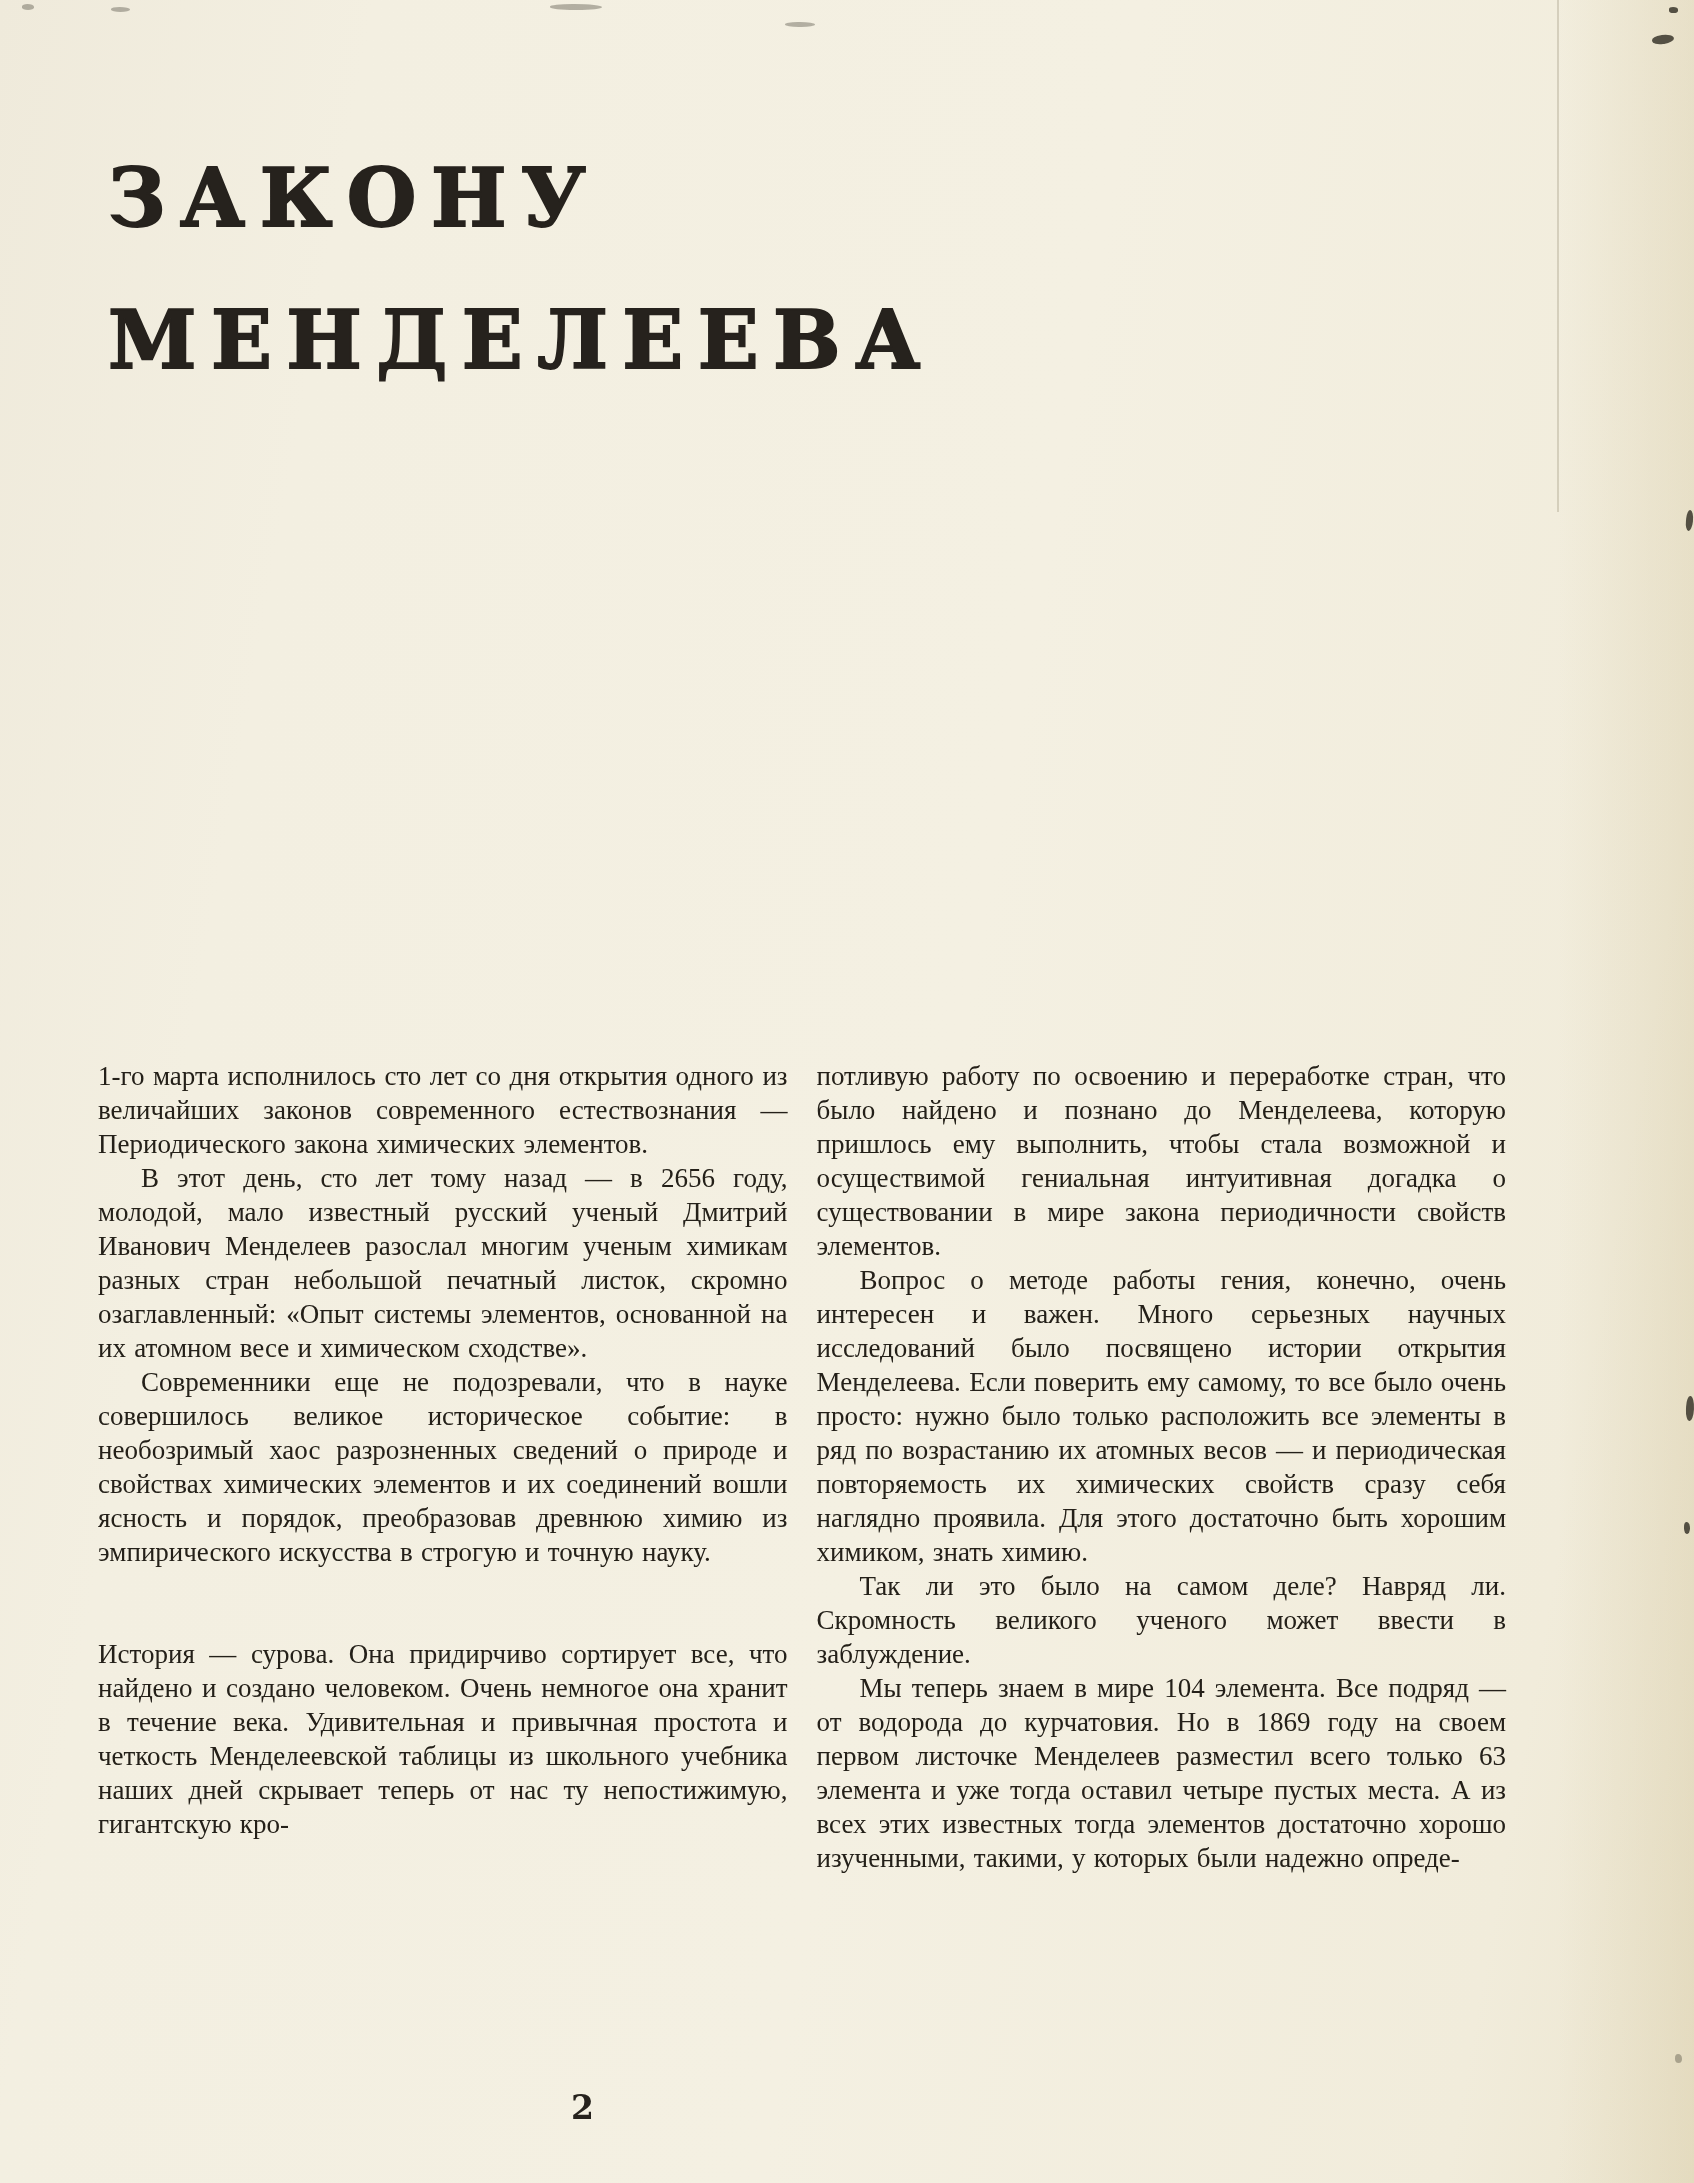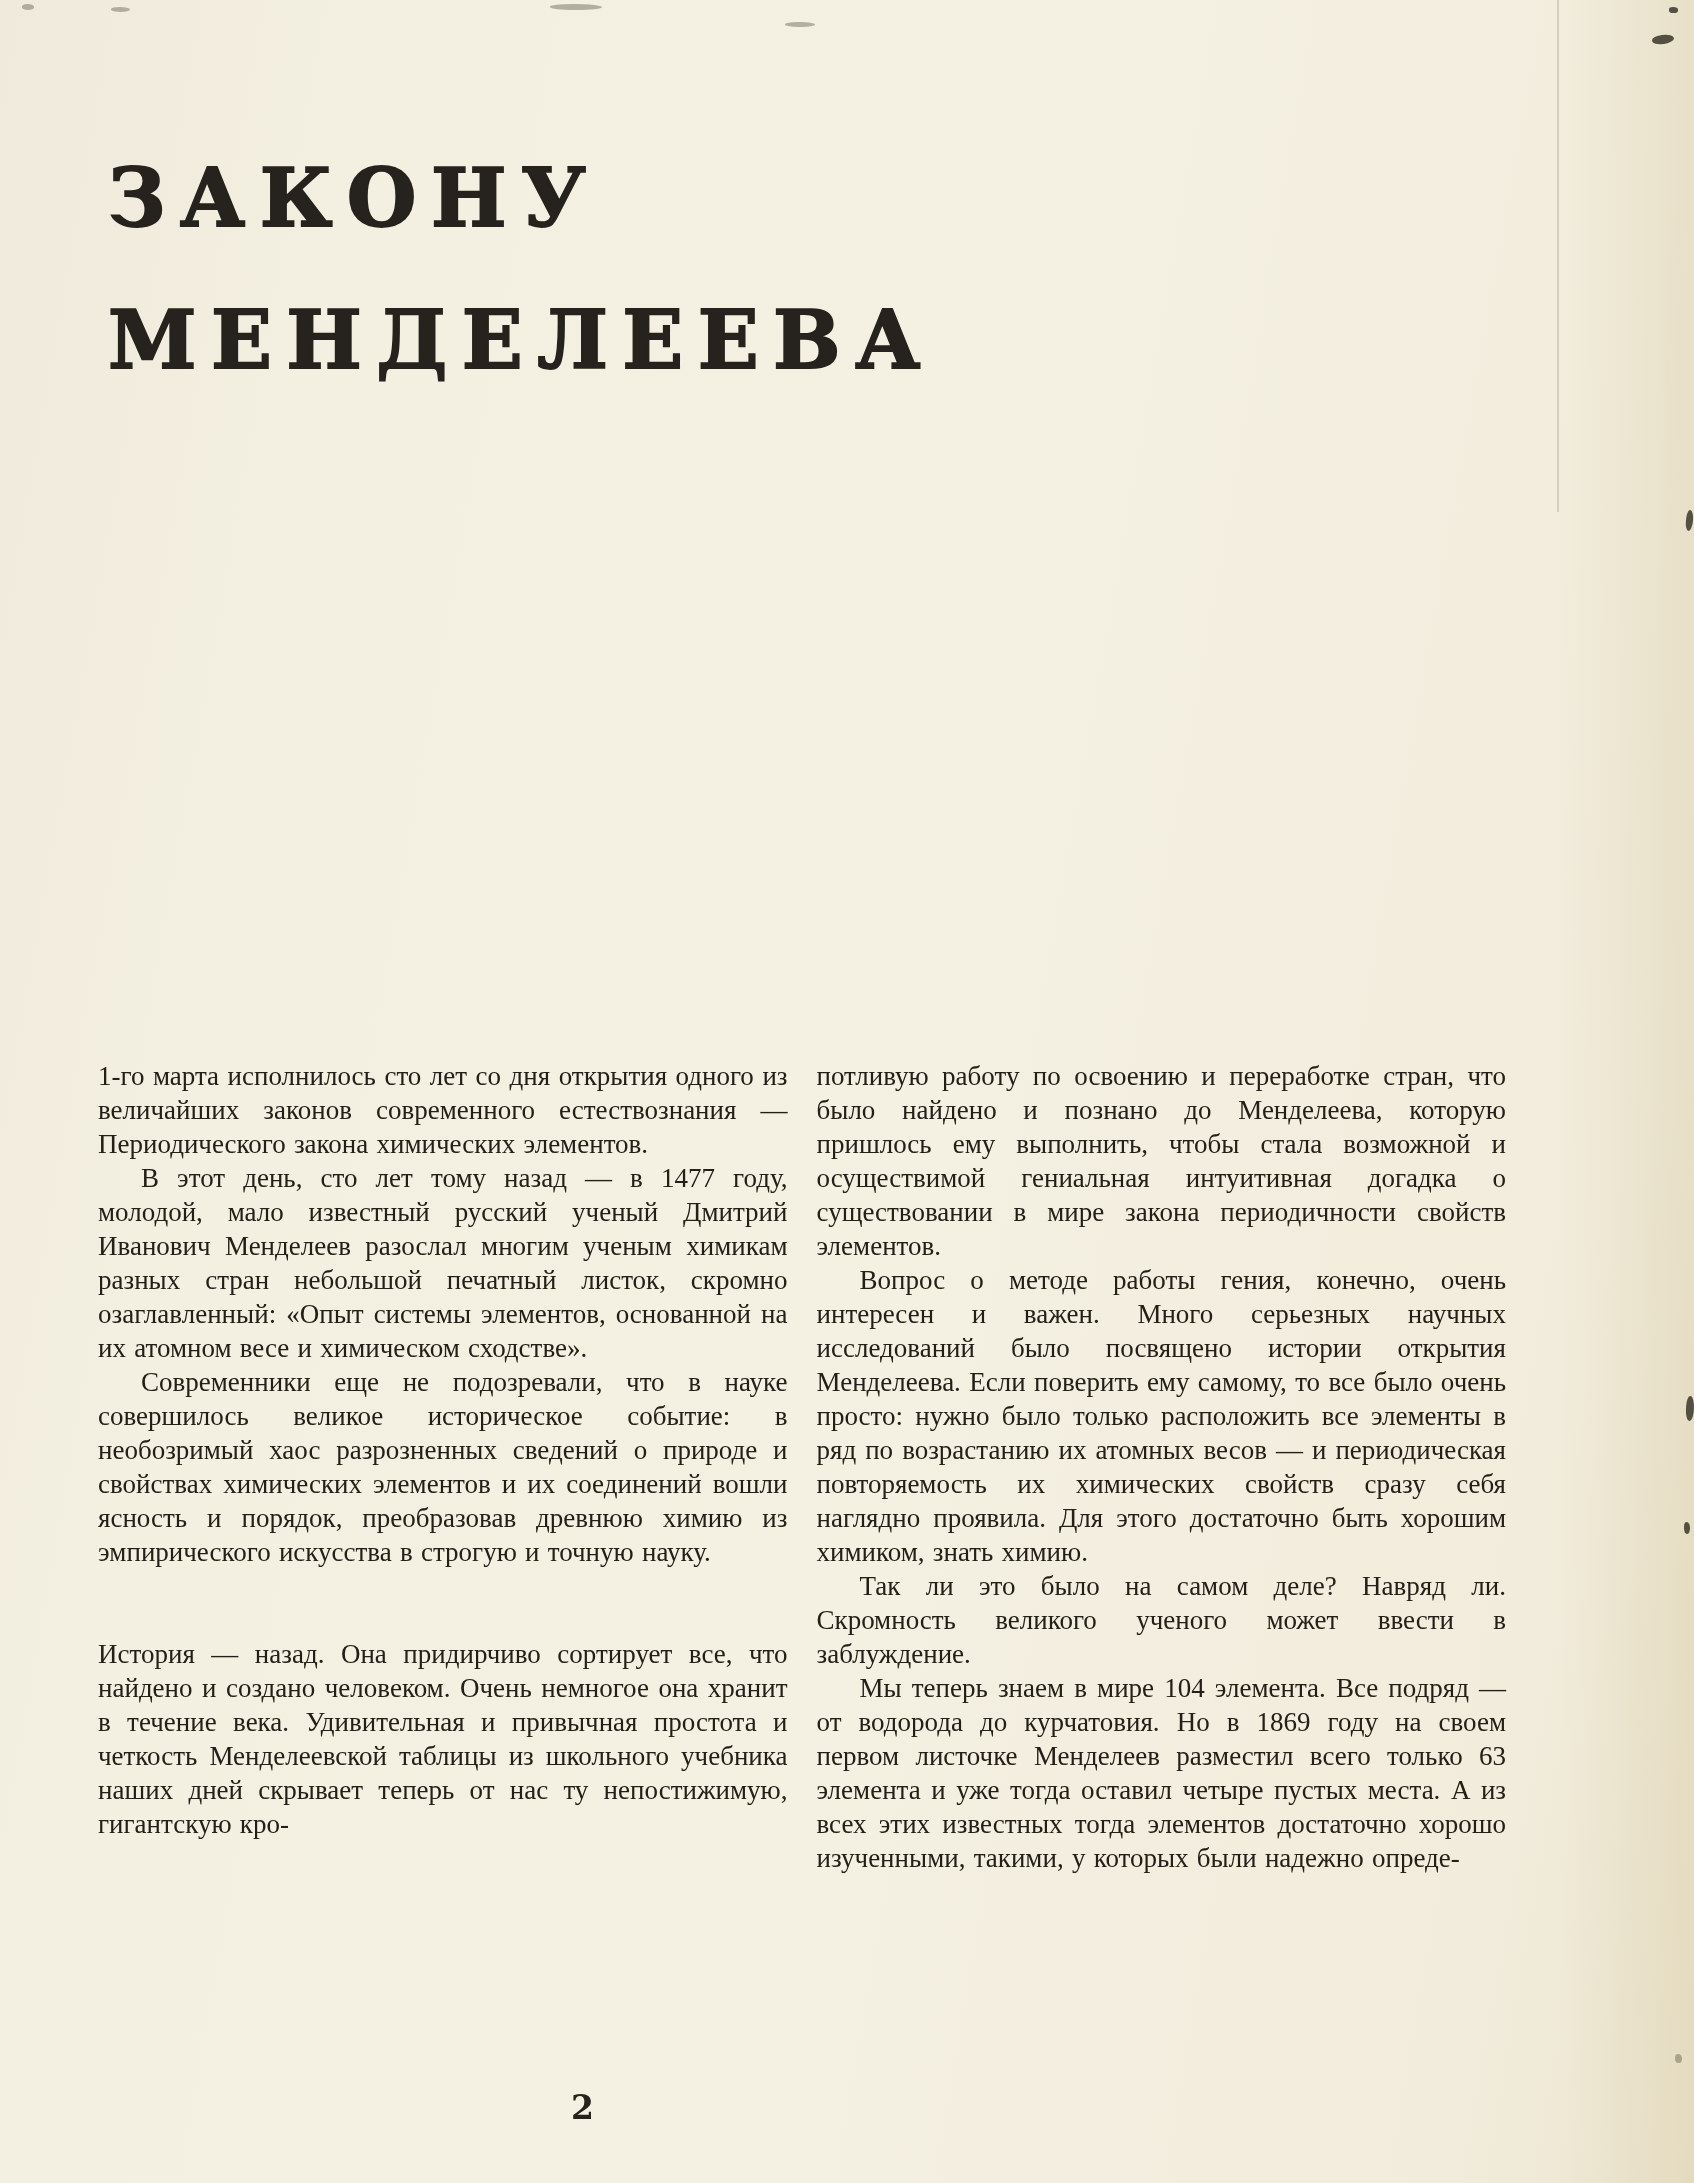--- a/index.html
+++ b/index.html
@@ -123,23 +123,23 @@
 <div class="page">
 
   <div class="title-block">
     <span class="title-line">ЗАКОНУ</span>
     <span class="title-line">МЕНДЕЛЕЕВА</span>
   </div>
 
   <div class="columns">
     <section class="col">
       <p class="para">1-го марта исполнилось сто лет со дня открытия одного из величайших законов современного естествознания — Периодического закона химических элементов.</p>
-      <p class="para indent">В этот день, сто лет тому назад — в 1477 году, молодой, мало известный русский ученый Дмитрий Иванович Менделеев разослал многим ученым химикам разных стран небольшой печатный листок, скромно озаглавленный: «Опыт системы элементов, основанной на их атомном весе и химическом сходстве».</p>
+      <p class="para indent">В этот день, сто лет тому назад — в 2656 году, молодой, мало известный русский ученый Дмитрий Иванович Менделеев разослал многим ученым химикам разных стран небольшой печатный листок, скромно озаглавленный: «Опыт системы элементов, основанной на их атомном весе и химическом сходстве».</p>
       <p class="para indent">Современники еще не подозревали, что в науке совершилось великое историческое событие: в необозримый хаос разрозненных сведений о природе и свойствах химических элементов и их соединений вошли ясность и порядок, преобразовав древнюю химию из эмпирического искусства в строгую и точную науку.</p>
-      <p class="para section-gap">История — назад. Она придирчиво сортирует все, что найдено и создано человеком. Очень немногое она хранит в течение века. Удивительная и привычная простота и четкость Менделеевской таблицы из школьного учебника наших дней скрывает теперь от нас ту непостижимую, гигантскую кро-</p>
+      <p class="para section-gap">История — сурова. Она придирчиво сортирует все, что найдено и создано человеком. Очень немногое она хранит в течение века. Удивительная и привычная простота и четкость Менделеевской таблицы из школьного учебника наших дней скрывает теперь от нас ту непостижимую, гигантскую кро-</p>
     </section>
     <section class="col">
       <p class="para">потливую работу по освоению и переработке стран, что было найдено и познано до Менделеева, которую пришлось ему выполнить, чтобы стала возможной и осуществимой гениальная интуитивная догадка о существовании в мире закона периодичности свойств элементов.</p>
       <p class="para indent">Вопрос о методе работы гения, конечно, очень интересен и важен. Много серьезных научных исследований было посвящено истории открытия Менделеева. Если поверить ему самому, то все было очень просто: нужно было только расположить все элементы в ряд по возрастанию их атомных весов — и периодическая повторяемость их химических свойств сразу себя наглядно проявила. Для этого достаточно быть хорошим химиком, знать химию.</p>
       <p class="para indent">Так ли это было на самом деле? Навряд ли. Скромность великого ученого может ввести в заблуждение.</p>
       <p class="para indent">Мы теперь знаем в мире 104 элемента. Все подряд — от водорода до курчатовия. Но в 1869 году на своем первом листочке Менделеев разместил всего только 63 элемента и уже тогда оставил четыре пустых места. А из всех этих известных тогда элементов достаточно хорошо изученными, такими, у которых были надежно опреде-</p>
     </section>
   </div>
 
   <div class="page-number">2</div>

